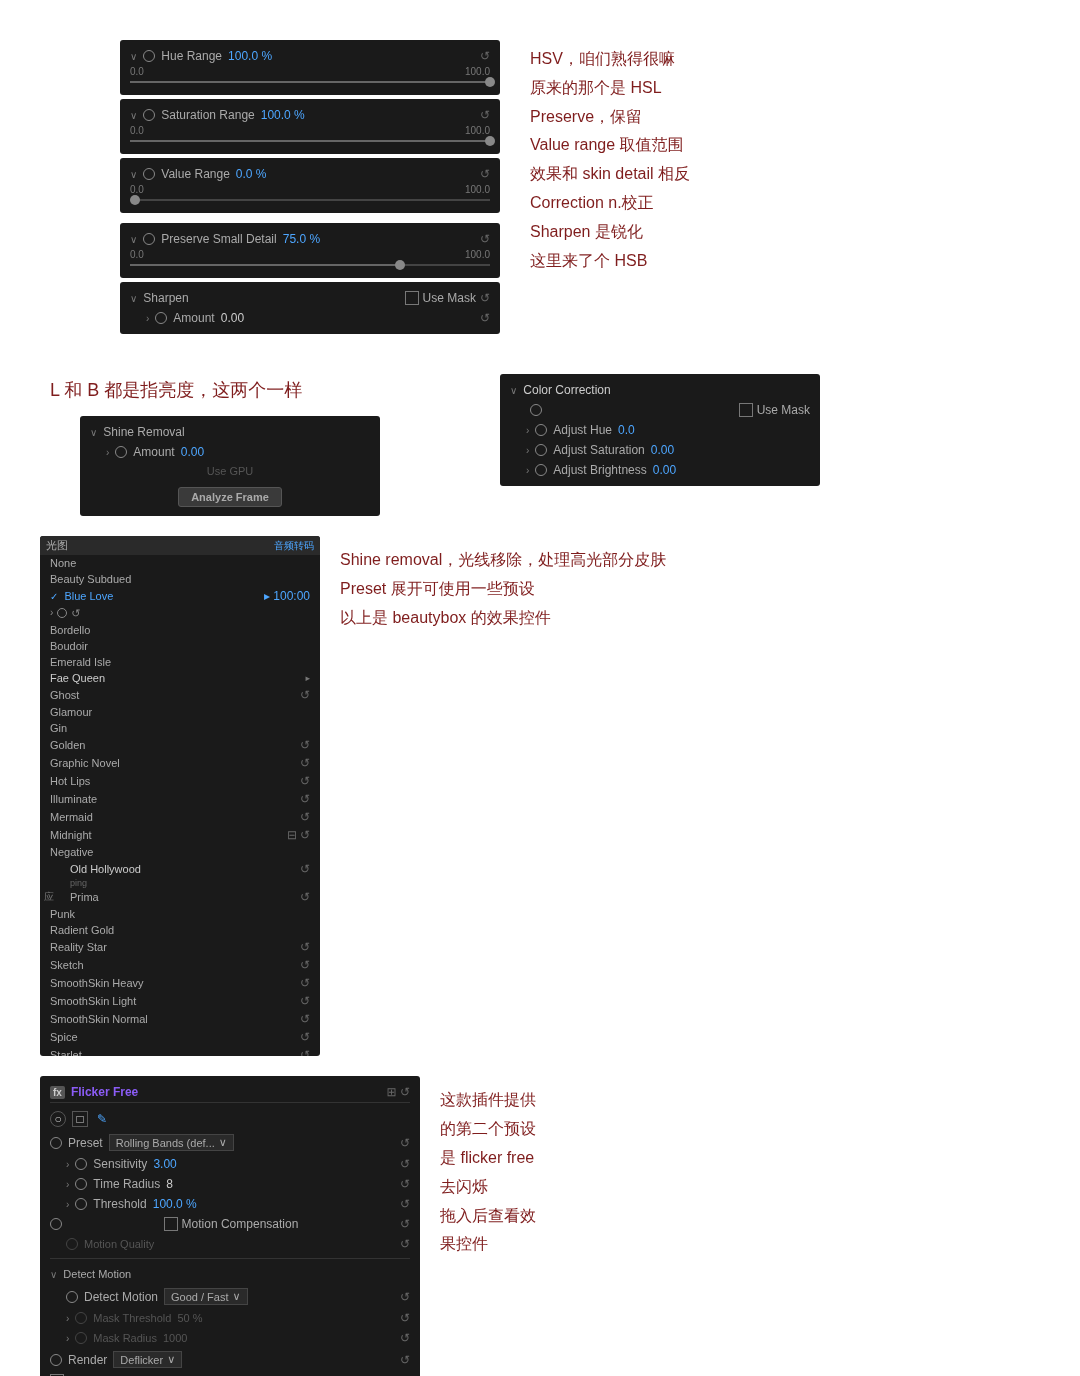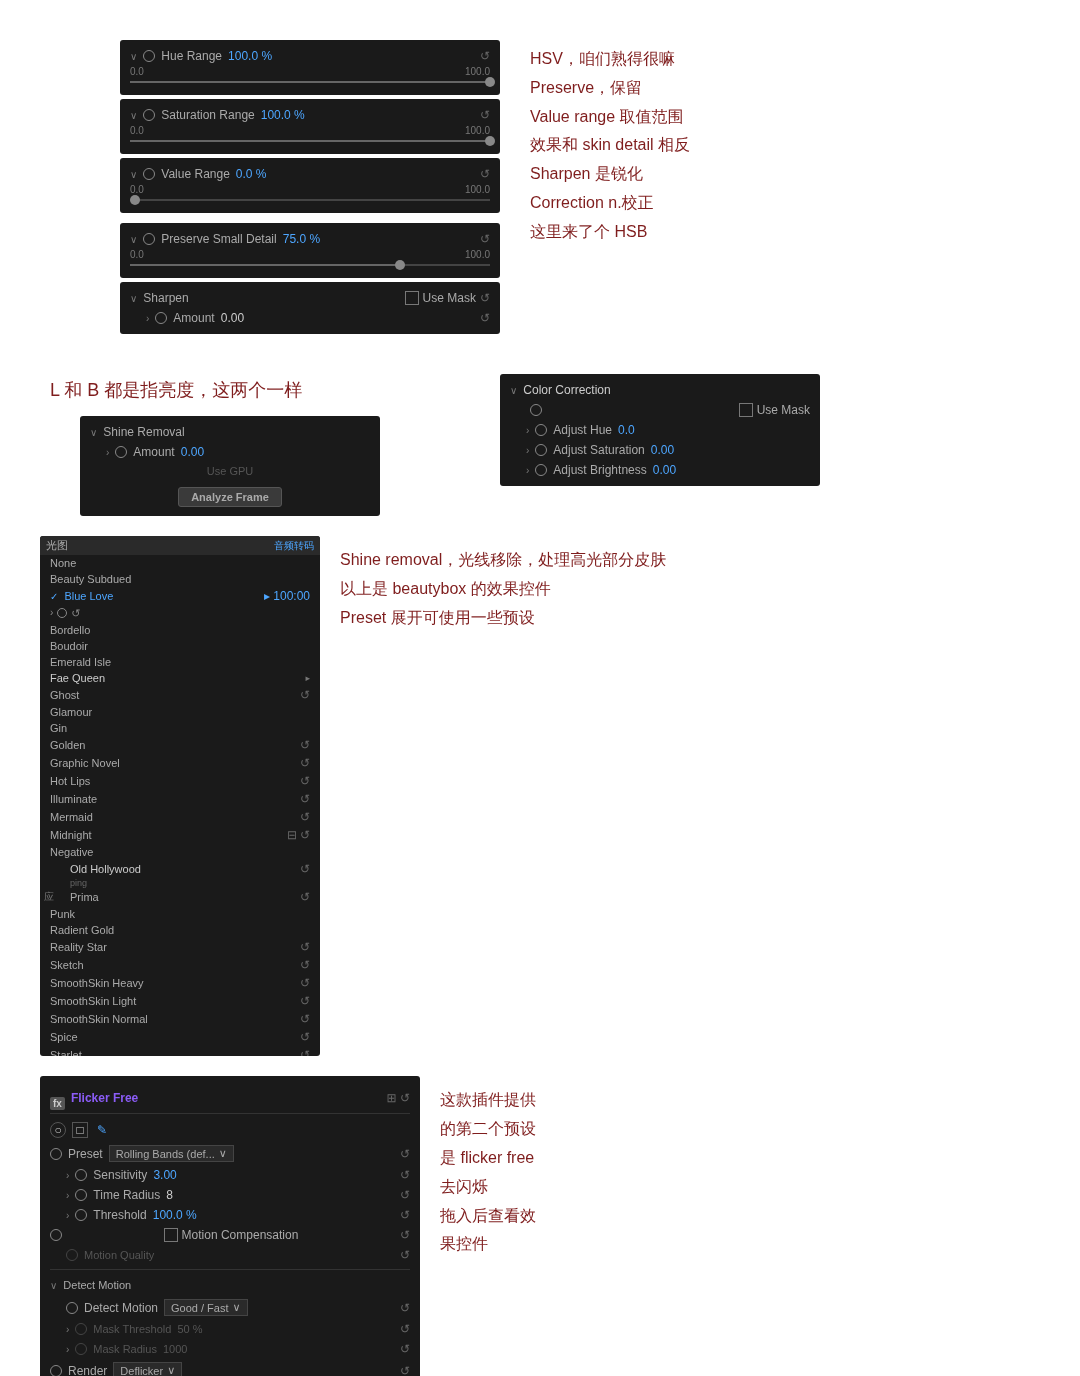--- a/index.html
+++ b/index.html
@@ -237,21 +237,20 @@
       margin-bottom: 4px;
     }
 
     .fx-badge {
       background: #555;
       color: #ccc;
       font-size: 10px;
       padding: 1px 3px;
       border-radius: 2px;
       font-weight: bold;
-      margin-top: 12px;
     }
 
     .panel-title {
       color: #8b5cf6;
       font-size: 12px;
       font-weight: bold;
     }
 
     .icon-row {
       display: flex;
@@ -427,25 +426,26 @@
           <span class="panel-label">Amount</span>
           <span class="panel-value">0.00</span>
           <span class="reset-icon">↺</span>
         </div>
       </div>
 
     </div>
 
     <div class="top-right-text">
       <p class="annotation">HSV，咱们熟得很嘛</p>
+      <p class="annotation">原来的那个是 HSL</p>
       <p class="annotation">Preserve，保留</p>
       <p class="annotation">Value range 取值范围</p>
       <p class="annotation">效果和 skin detail 相反</p>
+      <p class="annotation">Correction n.校正</p>
       <p class="annotation">Sharpen 是锐化</p>
-      <p class="annotation">Correction n.校正</p>
       <p class="annotation">这里来了个 HSB</p>
     </div>
   </div>
 
   <div class="middle-section">
 
     <div class="middle-left">
       <p class="annotation" style="font-size:18px;margin-bottom:10px;margin-left:10px">L 和 B 都是指亮度，这两个一样</p>
 
       <div class="dark-panel" style="width:300px;margin-left:40px">
@@ -565,22 +565,22 @@
         <div class="preset-item">SmoothSkin Light <span class="reset-icon">↺</span></div>
         <div class="preset-item">SmoothSkin Normal <span class="reset-icon">↺</span></div>
         <div class="preset-item">Spice <span class="reset-icon">↺</span></div>
         <div class="preset-item">Starlet <span class="reset-icon">↺</span></div>
 
       </div>
     </div>
 
     <div class="preset-right-text">
       <p class="annotation">Shine removal，光线移除，处理高光部分皮肤</p>
+      <p class="annotation">Preset 展开可使用一些预设</p>
       <p class="annotation">以上是 beautybox 的效果控件</p>
-      <p class="annotation">Preset 展开可使用一些预设</p>
     </div>
   </div>
 
   <div class="flicker-section">
 
     <div class="flicker-panel">
       <div class="dark-panel">
 
         <div class="panel-header-row">
           <span class="fx-badge">fx</span>

